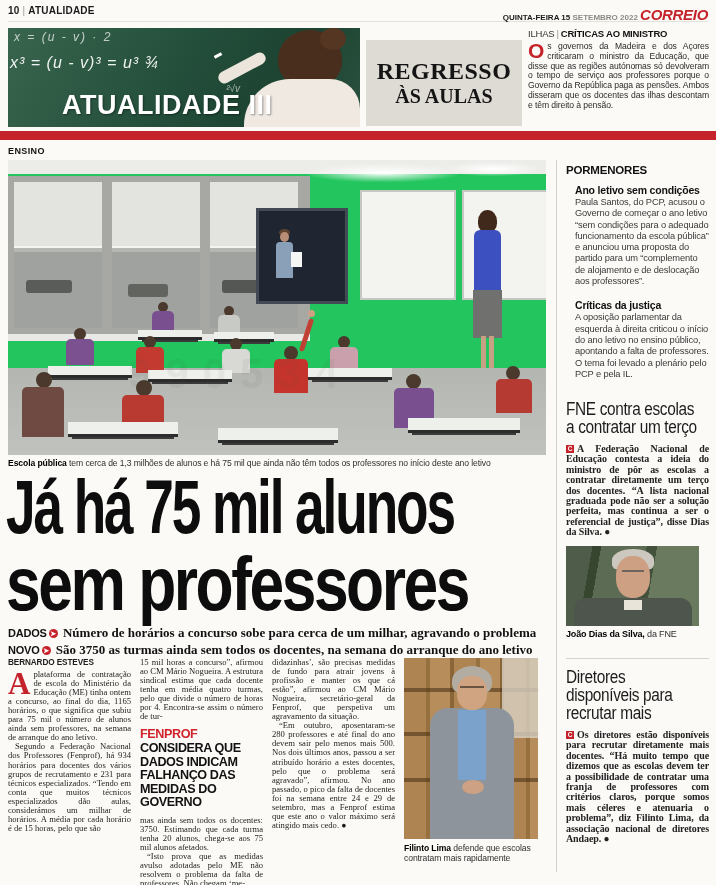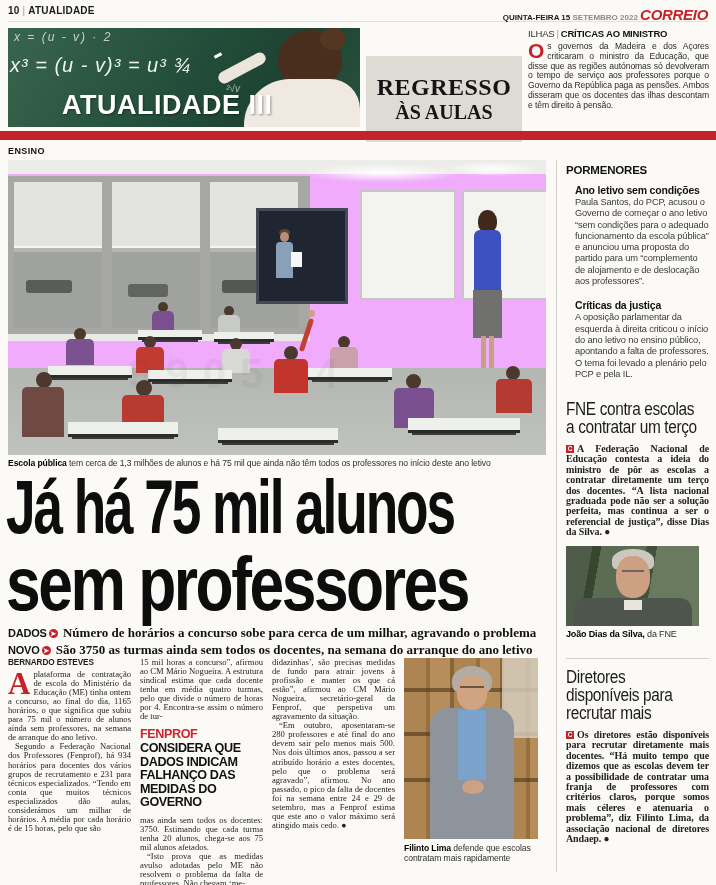--- a/index.html
+++ b/index.html
@@ -10,47 +10,47 @@
   .mast{position:absolute;top:5px;left:8px;right:8px;height:16px;font-size:10px;font-weight:bold;border-bottom:1px solid #e4e1db;}
   .mast-left{position:absolute;left:0;top:0;letter-spacing:.2px;}
   .mast-left .sep{color:#999;font-weight:normal;padding:0 3px;}
   .mast-right{position:absolute;right:0;top:1px;font-size:8px;font-weight:bold;}
   .mast-right .dim{color:#8d8a85;}
   .brand{color:#c5232b;font-style:italic;font-size:15px;letter-spacing:-.3px;}
 
   
   .board{position:absolute;left:8px;top:28px;width:352px;height:99px;background:linear-gradient(120deg,#39654e 0%,#24503c 45%,#1d4231 75%,#2a523f 100%);overflow:hidden;}
   .chalk1{position:absolute;left:6px;top:2px;font-size:12px;font-style:italic;color:rgba(255,255,255,.7);letter-spacing:2px;}
-  .chalk2{position:absolute;left:2px;top:26px;font-size:20px;font-style:italic;color:rgba(255,255,255,.92);letter-spacing:1px;}
+  .chalk2{position:absolute;left:2px;top:26px;font-size:16px;font-style:italic;color:rgba(255,255,255,.92);letter-spacing:1px;}
   .chalk3{position:absolute;right:120px;top:55px;font-size:10px;font-style:italic;color:rgba(255,255,255,.6);}
   .board-title{position:absolute;left:10px;bottom:6px;font-size:27px;font-weight:bold;color:#fff;letter-spacing:.5px;text-shadow:1px 1px 2px rgba(0,0,0,.4);margin-left:44px;}
   .w-hair{position:absolute;right:18px;top:2px;width:64px;height:58px;background:#4a2e1d;border-radius:50% 50% 45% 45%;}
   .w-bun{position:absolute;right:14px;top:0;width:26px;height:22px;background:#553622;border-radius:50%;}
   .w-body{position:absolute;right:0;bottom:0;width:116px;height:48px;background:#efe9e1;border-radius:46px 30px 0 0;}
   .w-arm{position:absolute;right:92px;top:34px;width:52px;height:12px;background:#ece5dc;border-radius:6px;transform:rotate(-28deg);}
   .w-chalk{position:absolute;right:138px;top:26px;width:8px;height:3px;background:#fff;transform:rotate(-28deg);}
 
-  .graybox{position:absolute;left:366px;top:56px;width:156px;height:86px;background:#dedad4;display:flex;flex-direction:column;align-items:center;justify-content:center;}
+  .graybox{position:absolute;left:366px;top:40px;width:156px;height:86px;background:#dedad4;display:flex;flex-direction:column;align-items:center;justify-content:center;}
   .graybox .gb1{font-family:"Liberation Serif",serif;font-weight:bold;font-size:24px;letter-spacing:.5px;color:#141414;line-height:26px;}
   .graybox .gb2{font-family:"Liberation Serif",serif;font-weight:bold;font-size:20px;color:#141414;line-height:24px;}
 
   .ilhas{position:absolute;left:528px;top:28px;width:181px;}
   .ilhas-head{font-size:9.5px;letter-spacing:-.2px;}
   .ilhas-head .kick{font-weight:normal;color:#333;}
   .ilhas-head .sep{color:#999;padding:0 2px;}
   .ilhas-head .tit{font-weight:bold;color:#111;}
   .ilhas-body{margin-top:3px;font-size:8.6px;line-height:9.8px;color:#2b2b2b;text-align:justify;letter-spacing:-.1px;}
   .ilhas-drop{float:left;color:#c5232b;font-size:21px;line-height:18px;font-weight:bold;padding-right:3px;}
 
   .redbar{position:absolute;left:0;top:131px;width:716px;height:9px;background:#c5232b;}
 
   .ensino{position:absolute;left:8px;top:146px;font-size:9px;font-weight:bold;letter-spacing:.4px;color:#111;}
 
   
-  .photo{position:absolute;left:8px;top:160px;width:538px;height:295px;background:#f0abfc;overflow:hidden;}
+  .photo{position:absolute;left:8px;top:160px;width:538px;height:295px;background:#22c55e;overflow:hidden;}
   .ceil{position:absolute;left:0;top:0;width:100%;height:14px;background:#ecece9;}
   .lightglow{position:absolute;left:300px;top:4px;width:150px;height:18px;background:radial-gradient(ellipse at center,#ffffff 0%,rgba(255,255,255,0) 75%);}
   .lightglow2{position:absolute;left:440px;top:2px;width:90px;height:14px;background:radial-gradient(ellipse at center,#fff 0%,rgba(255,255,255,0) 75%);}
   .winwrap{position:absolute;left:0;top:16px;width:302px;height:158px;background:#a7a8a4;}
   .win{position:absolute;top:6px;width:88px;height:146px;background:#b5b7b3;}
   .blind{position:absolute;left:0;top:0;width:100%;height:44%;background:#e3e3e0;border-bottom:2px solid #f4f4f2;}
   .glass{position:absolute;left:0;bottom:0;width:100%;height:52%;background:#9fa29e;}
   .car{position:absolute;height:13px;background:#54565300;border-radius:3px;}
   .sill{position:absolute;left:0;top:174px;width:302px;height:7px;background:#e8e8e5;}
   .bboard{position:absolute;left:248px;top:48px;width:86px;height:90px;background:#1f2631;border:3px solid #434a55;}

